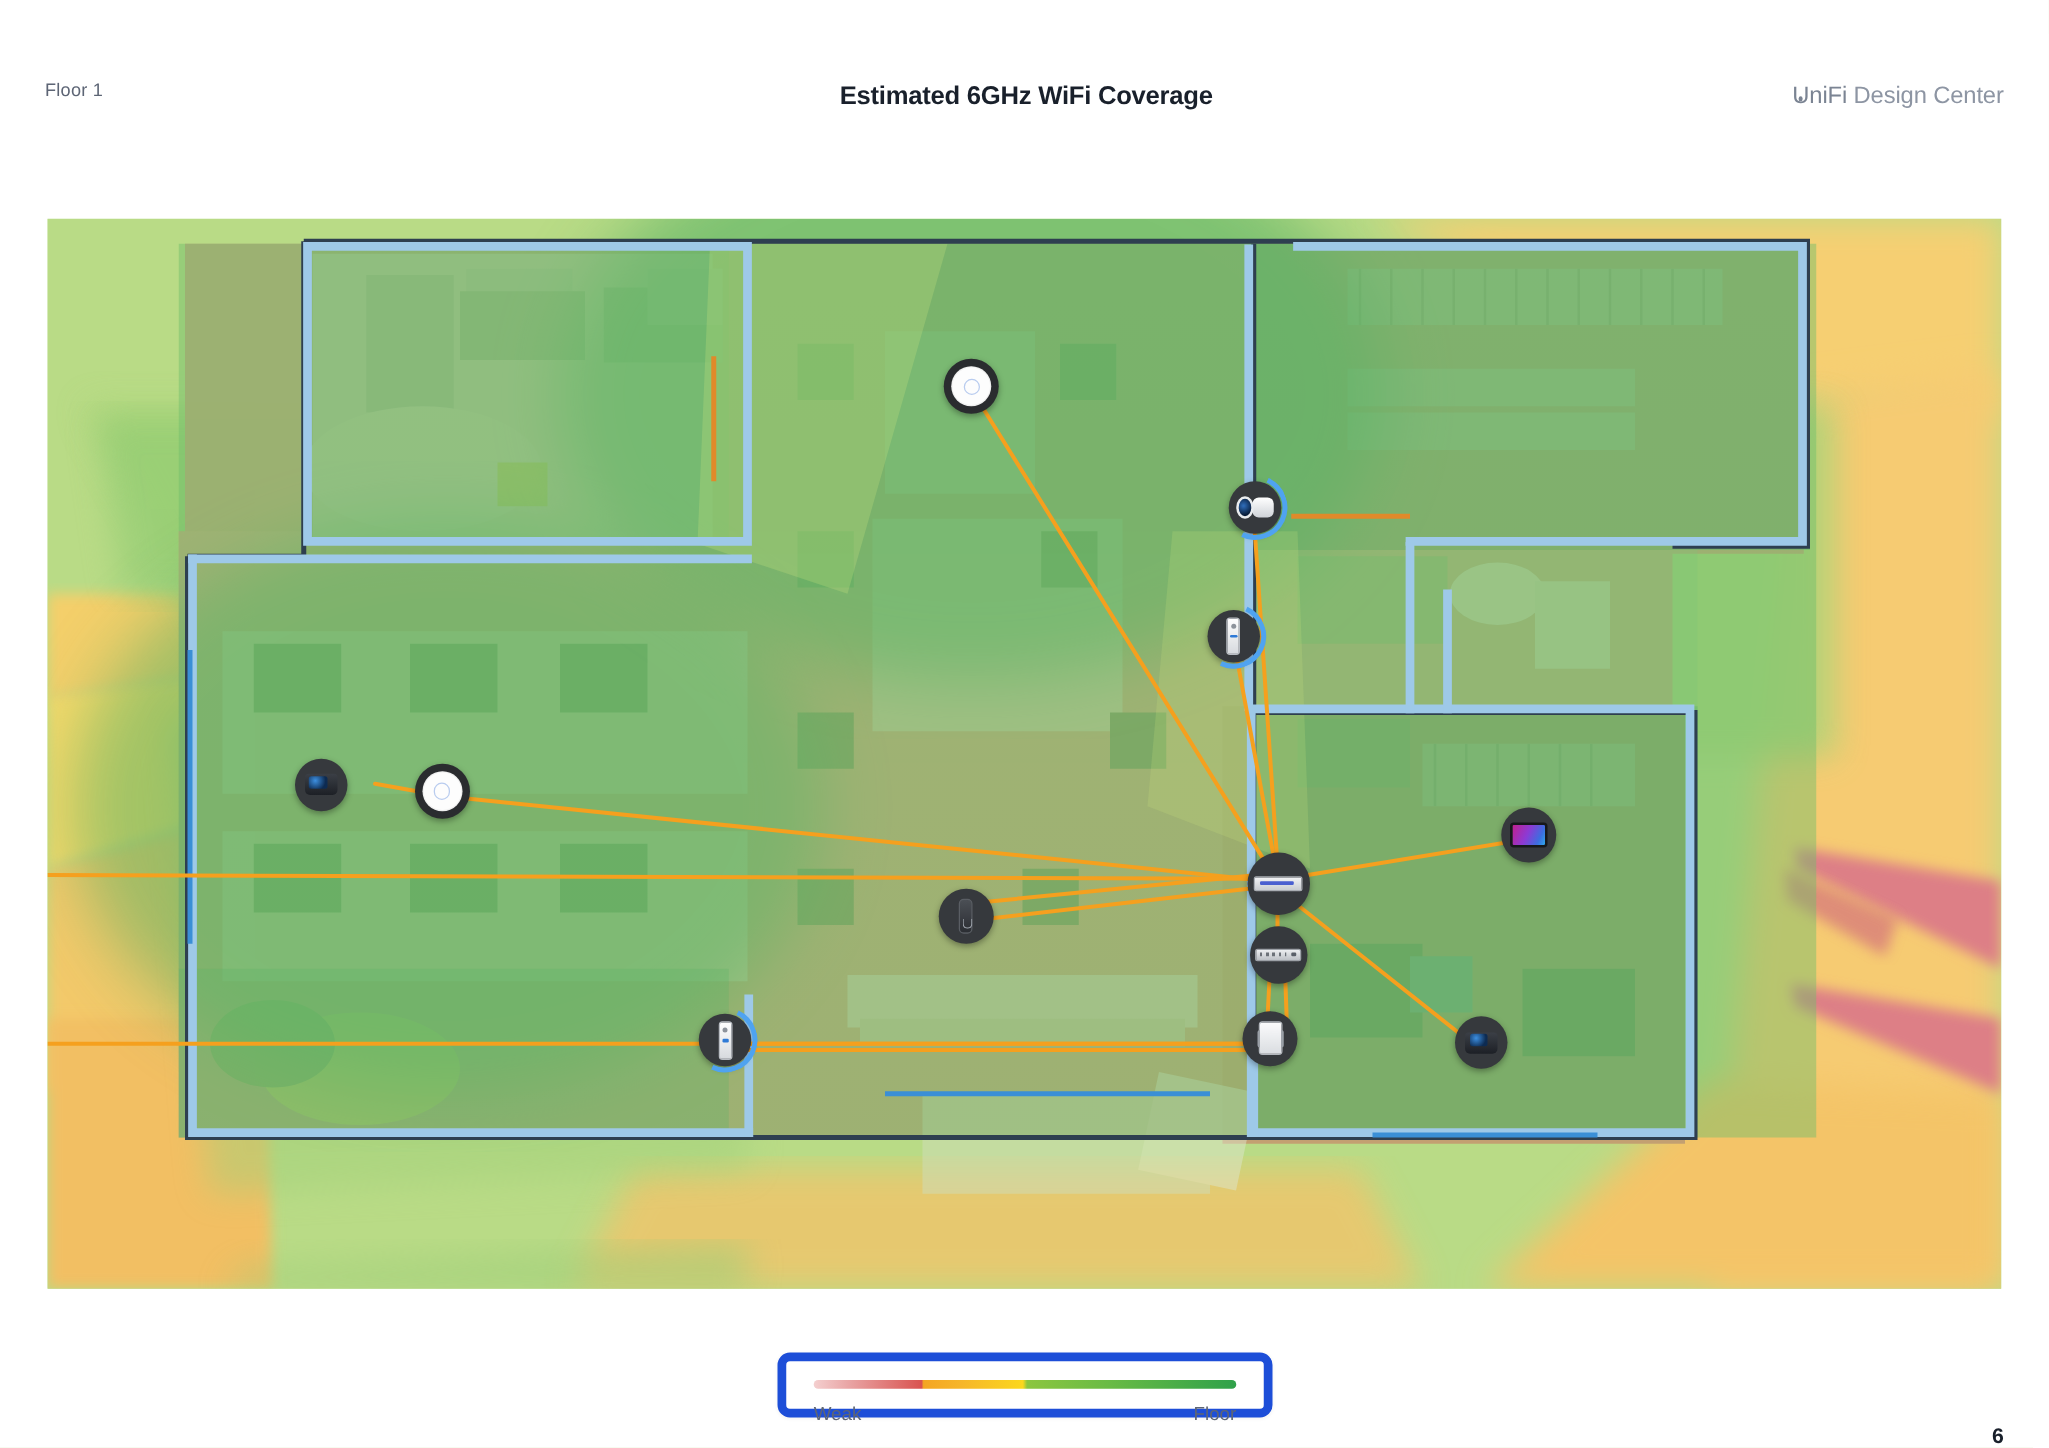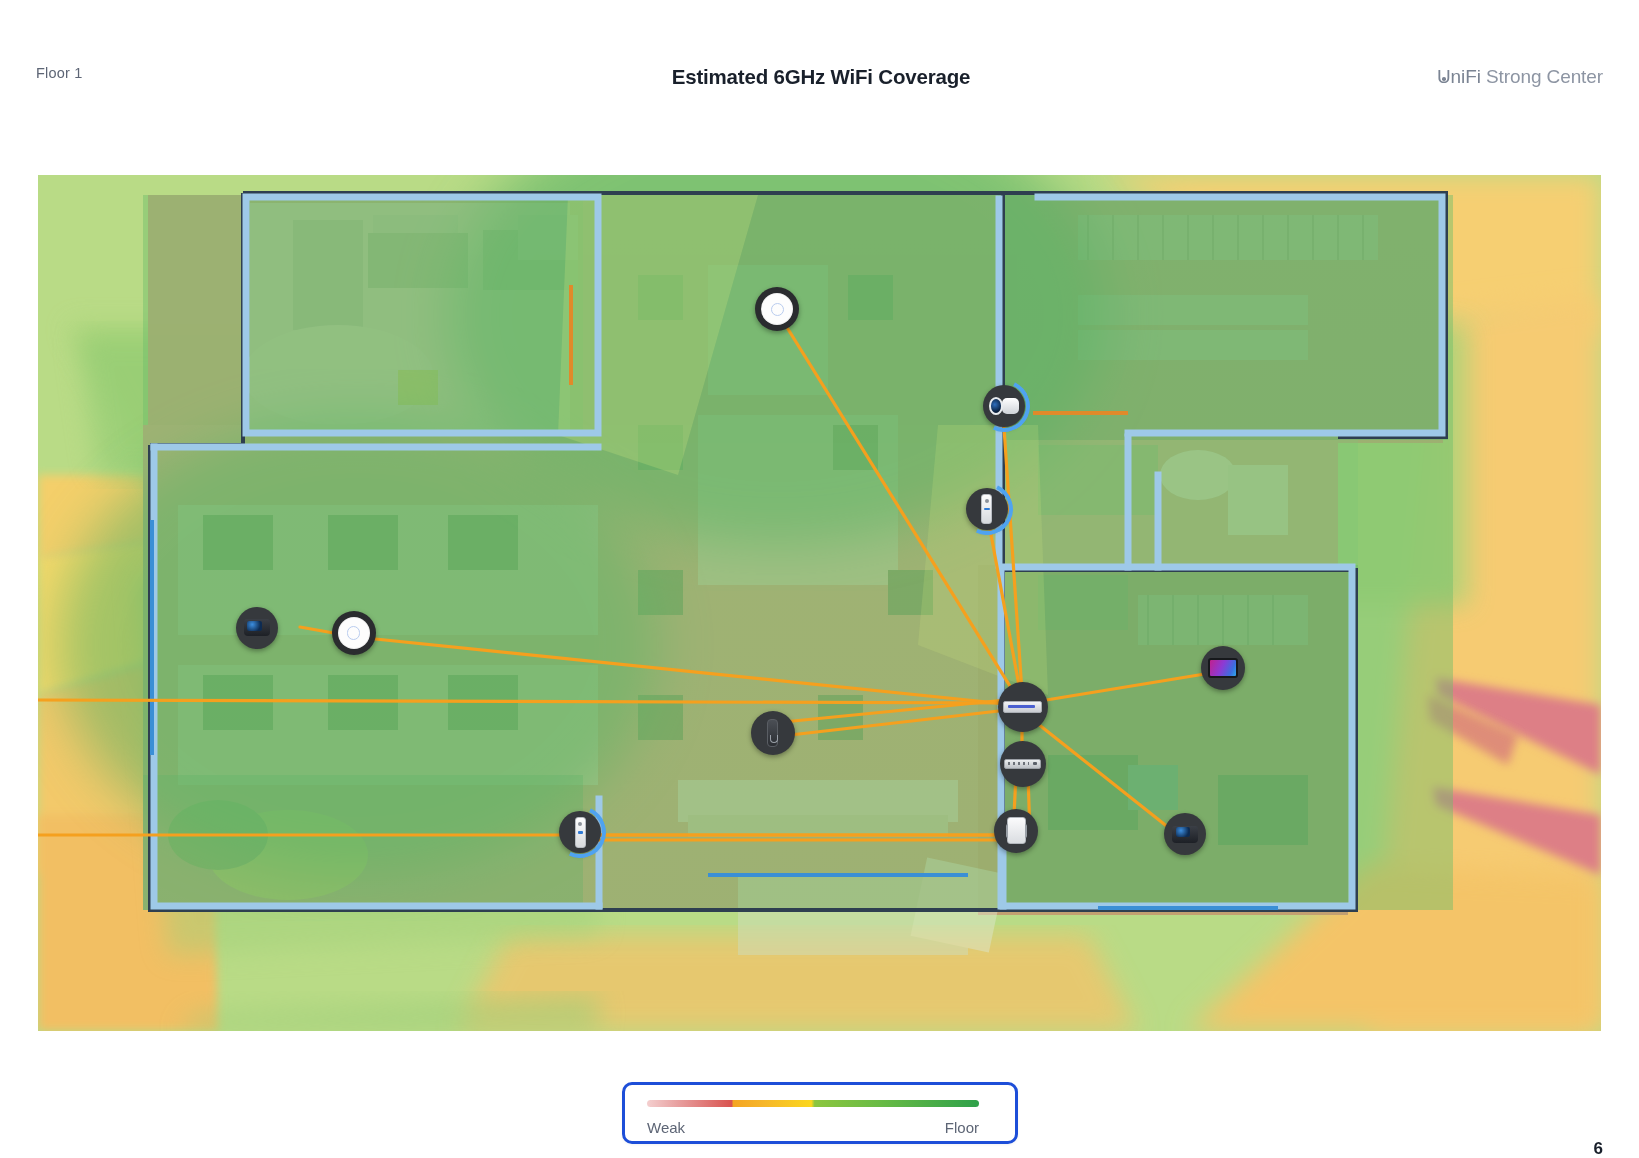--- a/index.html
+++ b/index.html
@@ -268,26 +268,26 @@
     border-radius: 3px;
     border: 2.5px solid #16181b;
   }
 
   
   .legend {
     position: absolute;
     left: 622px;
     top: 1055px;
     width: 396px;
-    height: 62px;
+    height: 52px;
     background: #ffffff;
-    border: 3px solid #1d4ed8;
+    border: 7px solid #1d4ed8;
     border-radius: 10px;
     box-shadow: 0 1px 3px rgba(0,0,0,0.05);
-    padding: 15px 36px 0 22px;
+    padding: 15px 22px 0 22px;
   }
   .legend-bar {
     width: 100%;
     height: 7px;
     border-radius: 4px;
     background: linear-gradient(to right,
       #f4cfcf 0%, #e8a1a1 9%, #d9534f 25.5%,
       #f4a522 26%, #f6b62a 35%, #fbd71e 49.5%,
       #8cc63f 50.5%, #69bb45 70%, #2fa14a 100%);
   }
@@ -310,21 +310,21 @@
 </style>
 </head>
 <body>
 
 <div class="page">
 
   <div class="header">
     <div class="floor-label">Floor 1</div>
     <div class="doc-title">Estimated 6GHz WiFi Coverage</div>
     <div class="brand">
-      <span class="brand-unifi"><span class="brand-u">U</span><span>niFi</span></span><span> Strong Center</span>
+      <span class="brand-unifi"><span class="brand-u">U</span><span>niFi</span></span><span> Design Center</span>
     </div>
   </div>
 
   <div class="plan-wrap">
     <svg class="plan-svg" viewBox="0 0 1563 856" preserveAspectRatio="none">
       <defs>
         <linearGradient id="woodG" x1="0" y1="0" x2="0" y2="1">
           <stop offset="0" stop-color="#cdb184"></stop>
             <stop offset="1" stop-color="#bb9d70"></stop>
         </linearGradient>

